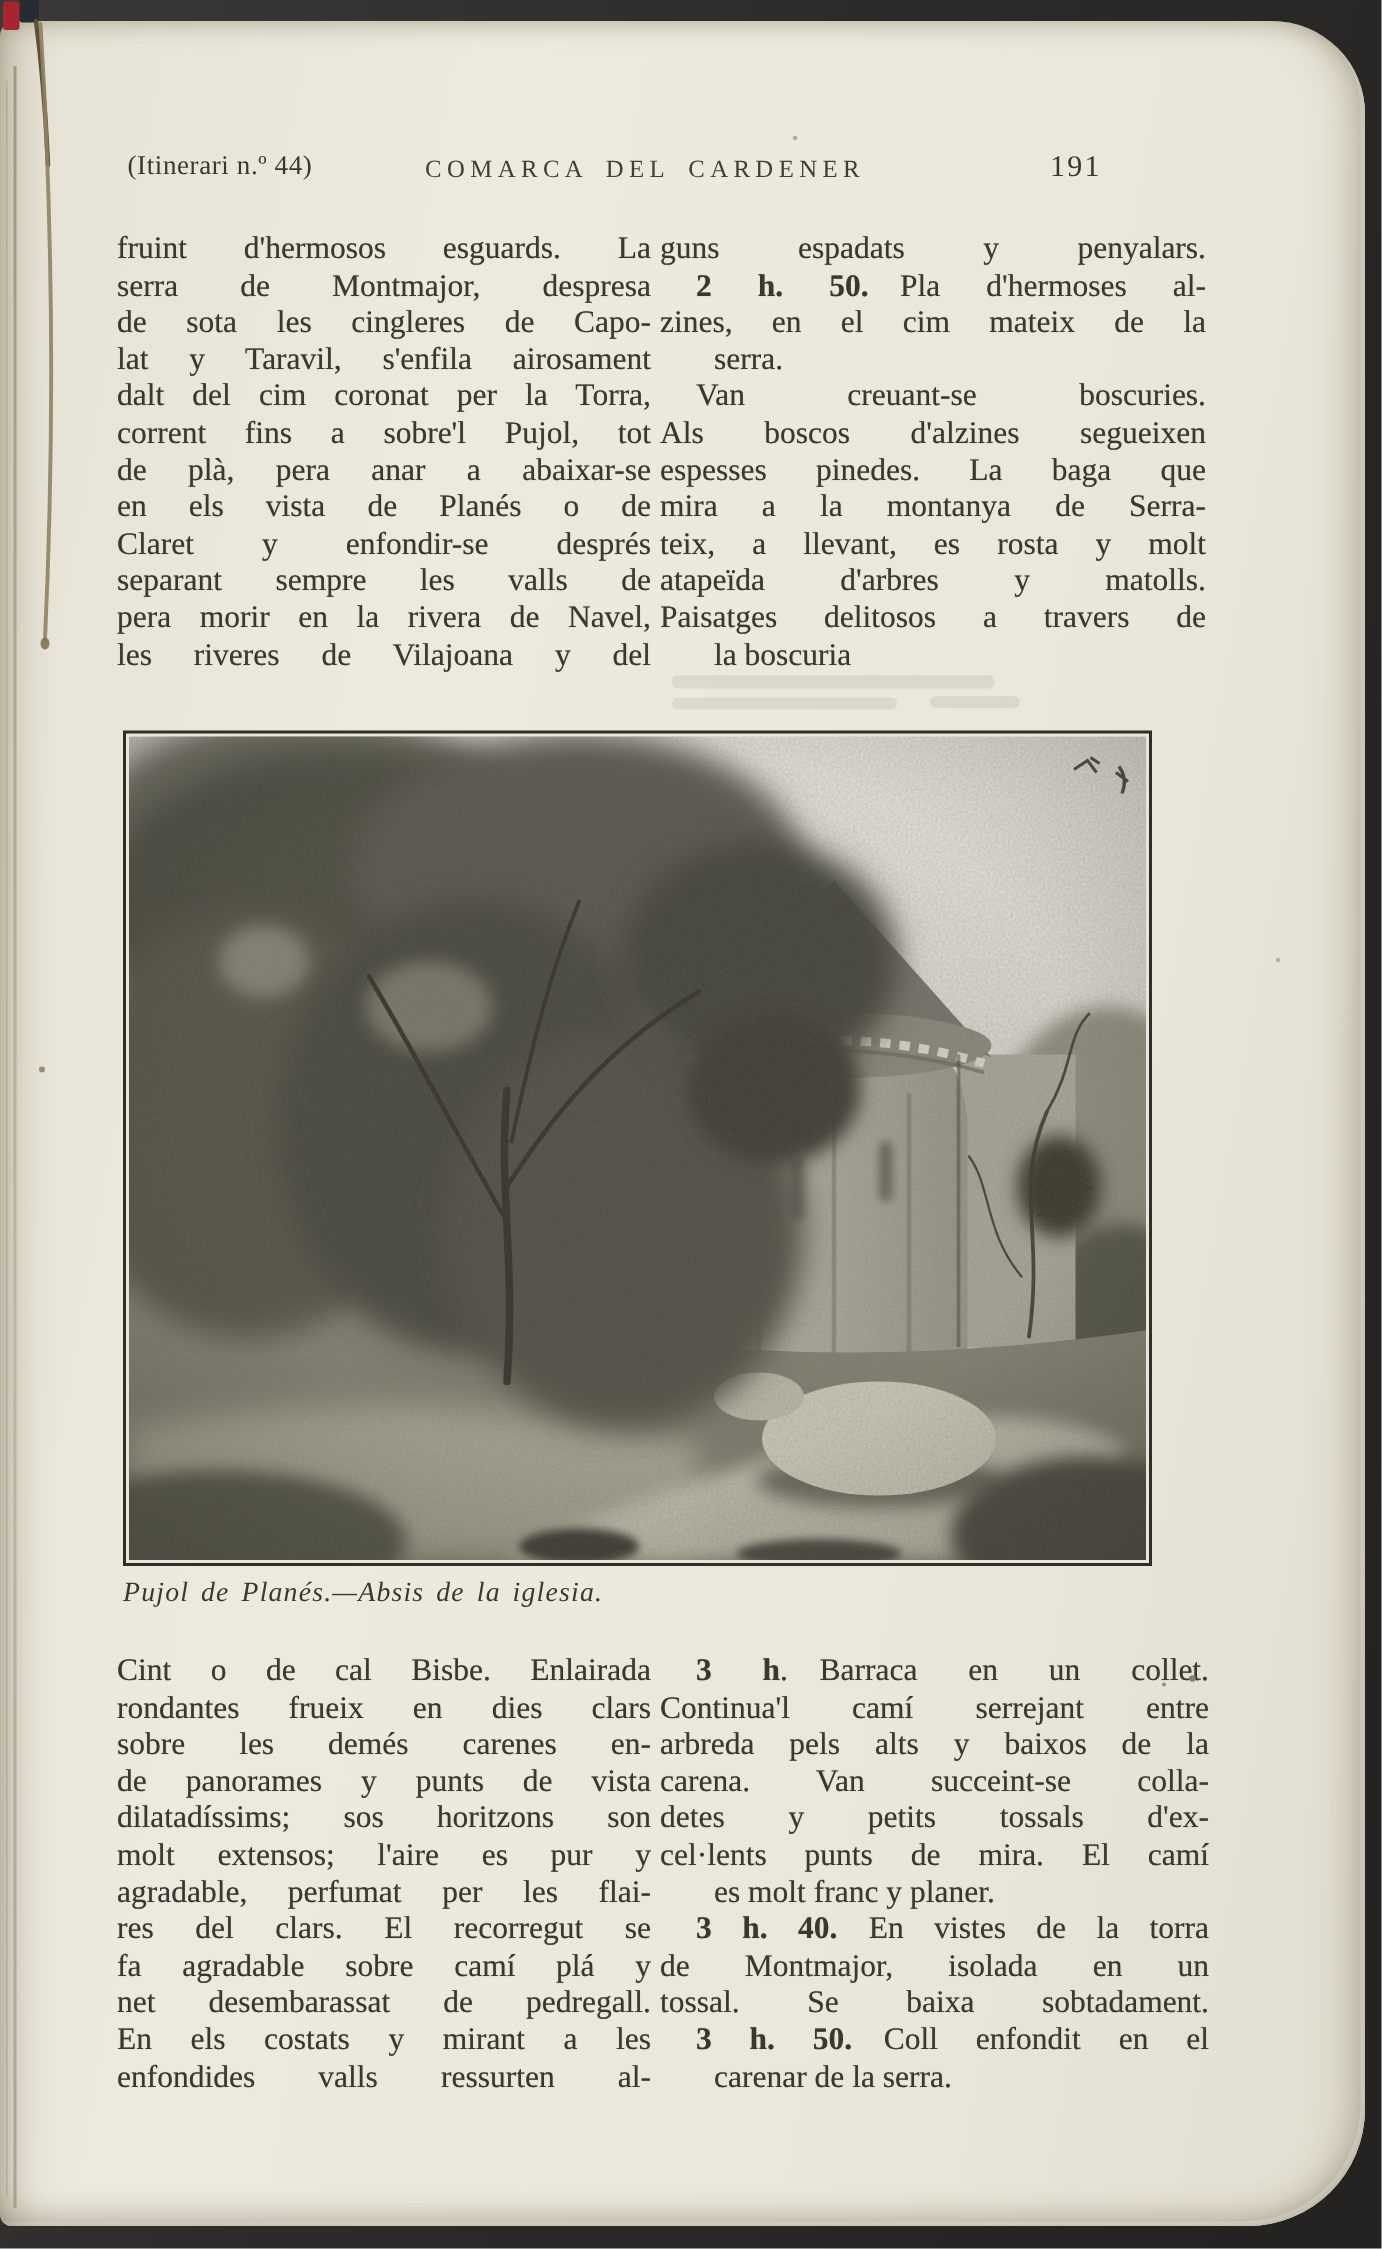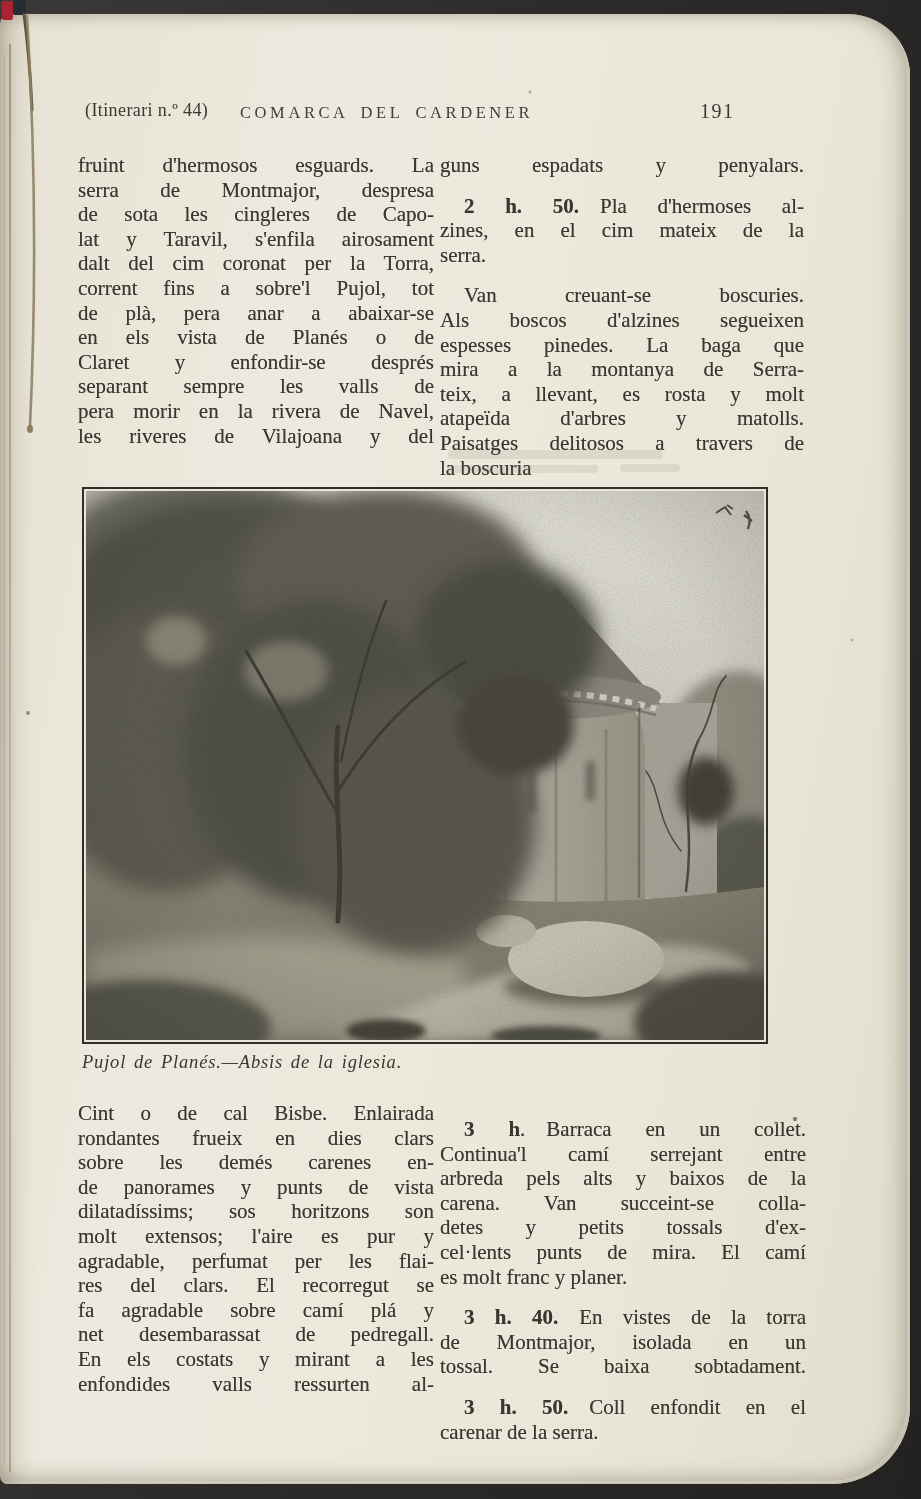--- a/index.html
+++ b/index.html
@@ -22,33 +22,33 @@
   .gutter-line{
     position:absolute;left:9px;top:30px;bottom:12px;width:2px;
     background:linear-gradient(180deg,rgba(125,108,78,.55),rgba(125,108,78,.25) 60%,rgba(125,108,78,.45));
   }
   .gutter-line2{
     position:absolute;left:4px;top:40px;bottom:20px;width:1px;
     background:rgba(125,108,78,.25);
   }
   .header{position:absolute;top:86px;left:0;width:910px;height:28px;color:#3a372f;}
   .h-left{position:absolute;left:85px;top:0;font-size:18px;font-weight:400;letter-spacing:.4px;}
-  .h-center{position:absolute;left:240px;width:380px;top:3px;font-size:16.5px;letter-spacing:3.6px;word-spacing:5px;color:#413e36;}
+  .h-center{position:absolute;left:240px;width:380px;top:3px;text-align:center;font-size:16.5px;letter-spacing:3.6px;word-spacing:5px;color:#413e36;}
   .h-right{position:absolute;left:700px;width:40px;top:0;font-size:20px;letter-spacing:1.5px;}
   .col{
     position:absolute;color:#3a372f;font-size:21px;line-height:24.6px;
     text-shadow:0 0 .5px rgba(58,55,47,.55);
   }
   .col-tl{left:78px;top:139px;width:356px;}
   .col-tr{left:440px;top:139px;width:364px;}
   .col-bl{left:78px;top:1087px;width:356px;}
   .col-br{left:440px;top:1087px;width:366px;}
   .tl{text-align:justify;text-align-last:justify;white-space:normal;}
-  .tl.end{text-align-last:left;}
-  .tl.ind{text-indent:24px;margin-top:16px;}
+  .tl.end{text-align-last:left;margin-left:36px;}
+  .tl.ind{text-indent:24px;}
   .tl b{font-weight:700;}
   .photo{
     position:absolute;left:82px;top:473px;width:678px;height:549px;margin:0;
     border:2px solid #2f2e29;background:#e8e5d8;padding:2px;
   }
   .caption{
     position:absolute;left:82px;top:1038px;width:686px;text-align:left;
     font-style:italic;font-size:18.5px;letter-spacing:.8px;word-spacing:2.5px;color:#3a372f;
   }
   .overlay{position:absolute;left:0;top:0;pointer-events:none;}

